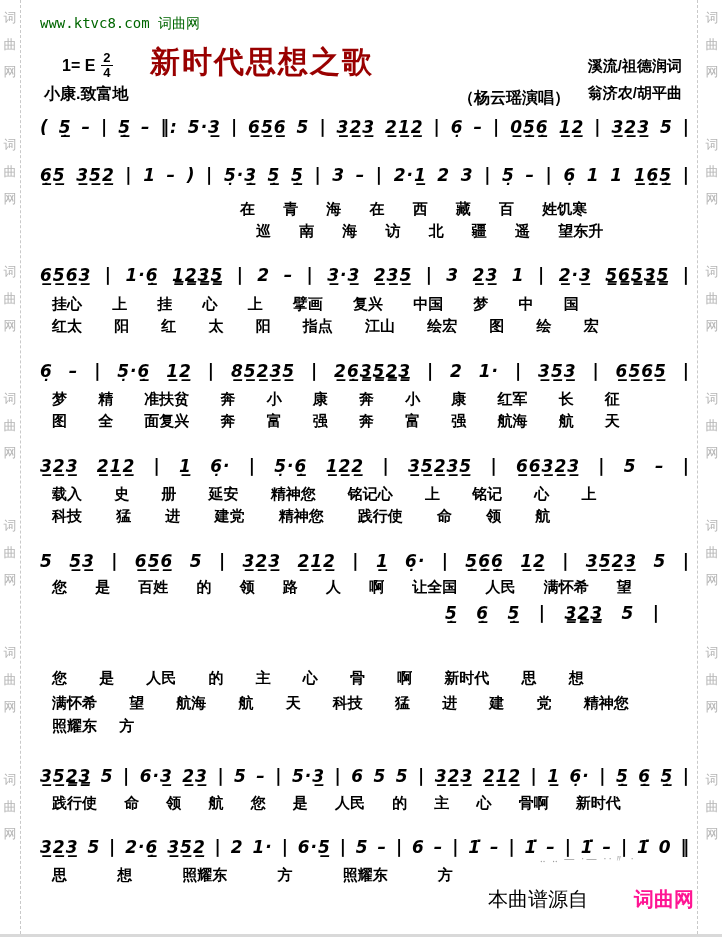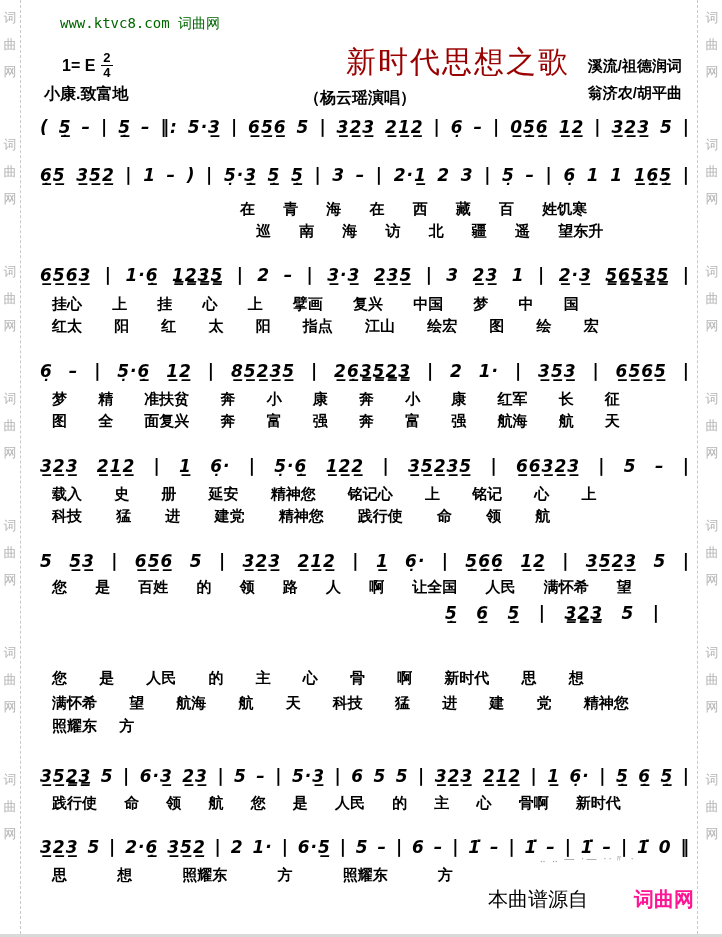--- a/index.html
+++ b/index.html
@@ -12,24 +12,24 @@
   #wm-left{left:2px;}
   #wm-right{right:2px;}
   .wm-group{margin-bottom:46px;}
   .dash{position:absolute;top:0;bottom:3px;width:0;border-left:1px dashed #c9c9c9;}
   .dash.l{left:20px;}
   .dash.r{left:697px;}
   #bottom-line{position:absolute;left:0;right:0;bottom:0;height:3px;background:#d9d9d9;}
 
   
   #site-header{position:absolute;top:15px;left:40px;color:#006600;
-               font-family:"DejaVu Sans Mono",monospace;font-size:14px;margin-left:20px;}
-  #title{position:absolute;top:42px;left:150px;width:420px;text-align:right;
-         font-size:30px;font-weight:normal;letter-spacing:2px;color:#990000;}
-  #subtitle{position:absolute;top:88px;left:150px;width:420px;text-align:center;
+               font-family:"DejaVu Sans Mono",monospace;font-size:14px;}
+  #title{position:absolute;top:42px;left:150px;width:420px;text-align:left;
+         font-size:30px;font-weight:bold;letter-spacing:2px;color:#990000;}
+  #subtitle{position:absolute;top:88px;left:150px;width:420px;text-align:right;
             font-size:16px;font-weight:bold;}
   #keysig{position:absolute;top:55px;left:62px;font-size:16px;font-weight:bold;}
   .ts{display:inline-block;vertical-align:middle;text-align:center;
       font-size:13px;font-weight:bold;line-height:1.05;margin-left:6px;margin-top:-4px;}
   .ts .den{border-top:1.5px solid #000;padding:0 2px;}
   #tempo-style{position:absolute;top:84px;left:44px;font-size:16px;font-weight:bold;}
   .credit{position:absolute;right:40px;font-size:15px;font-weight:bold;}
   #credit-lyricist{top:57px;}
   #credit-composer{top:84px;}
 

